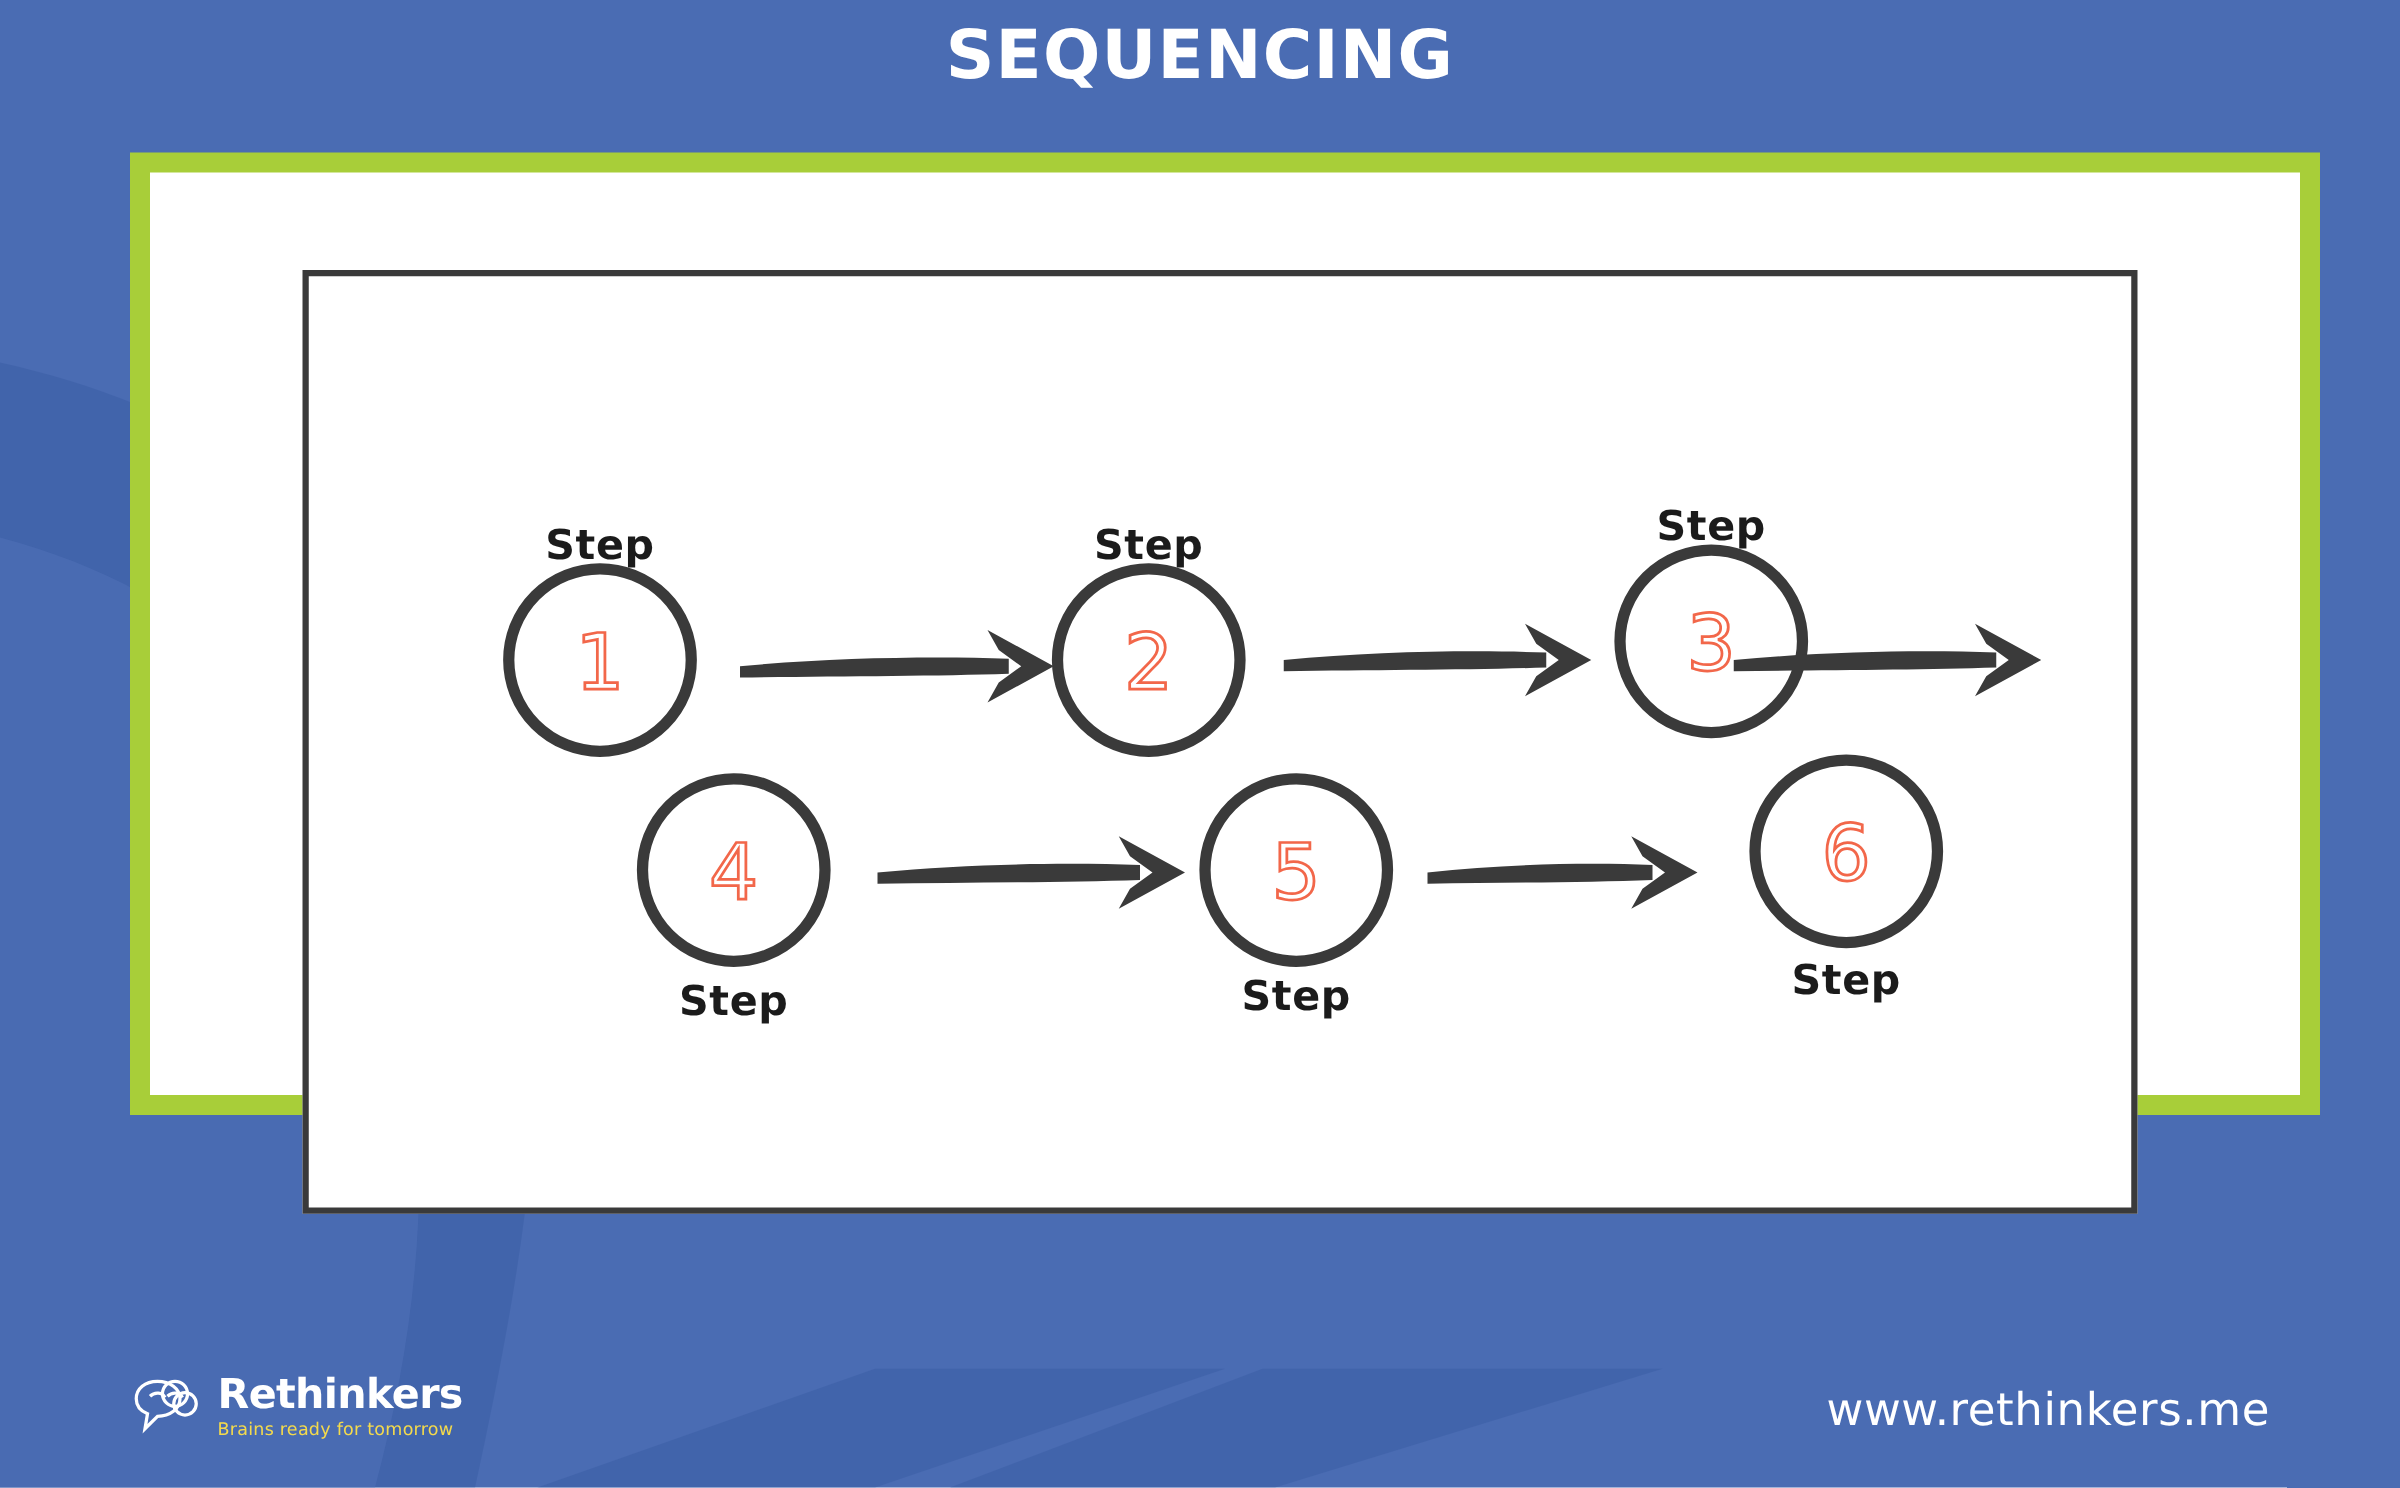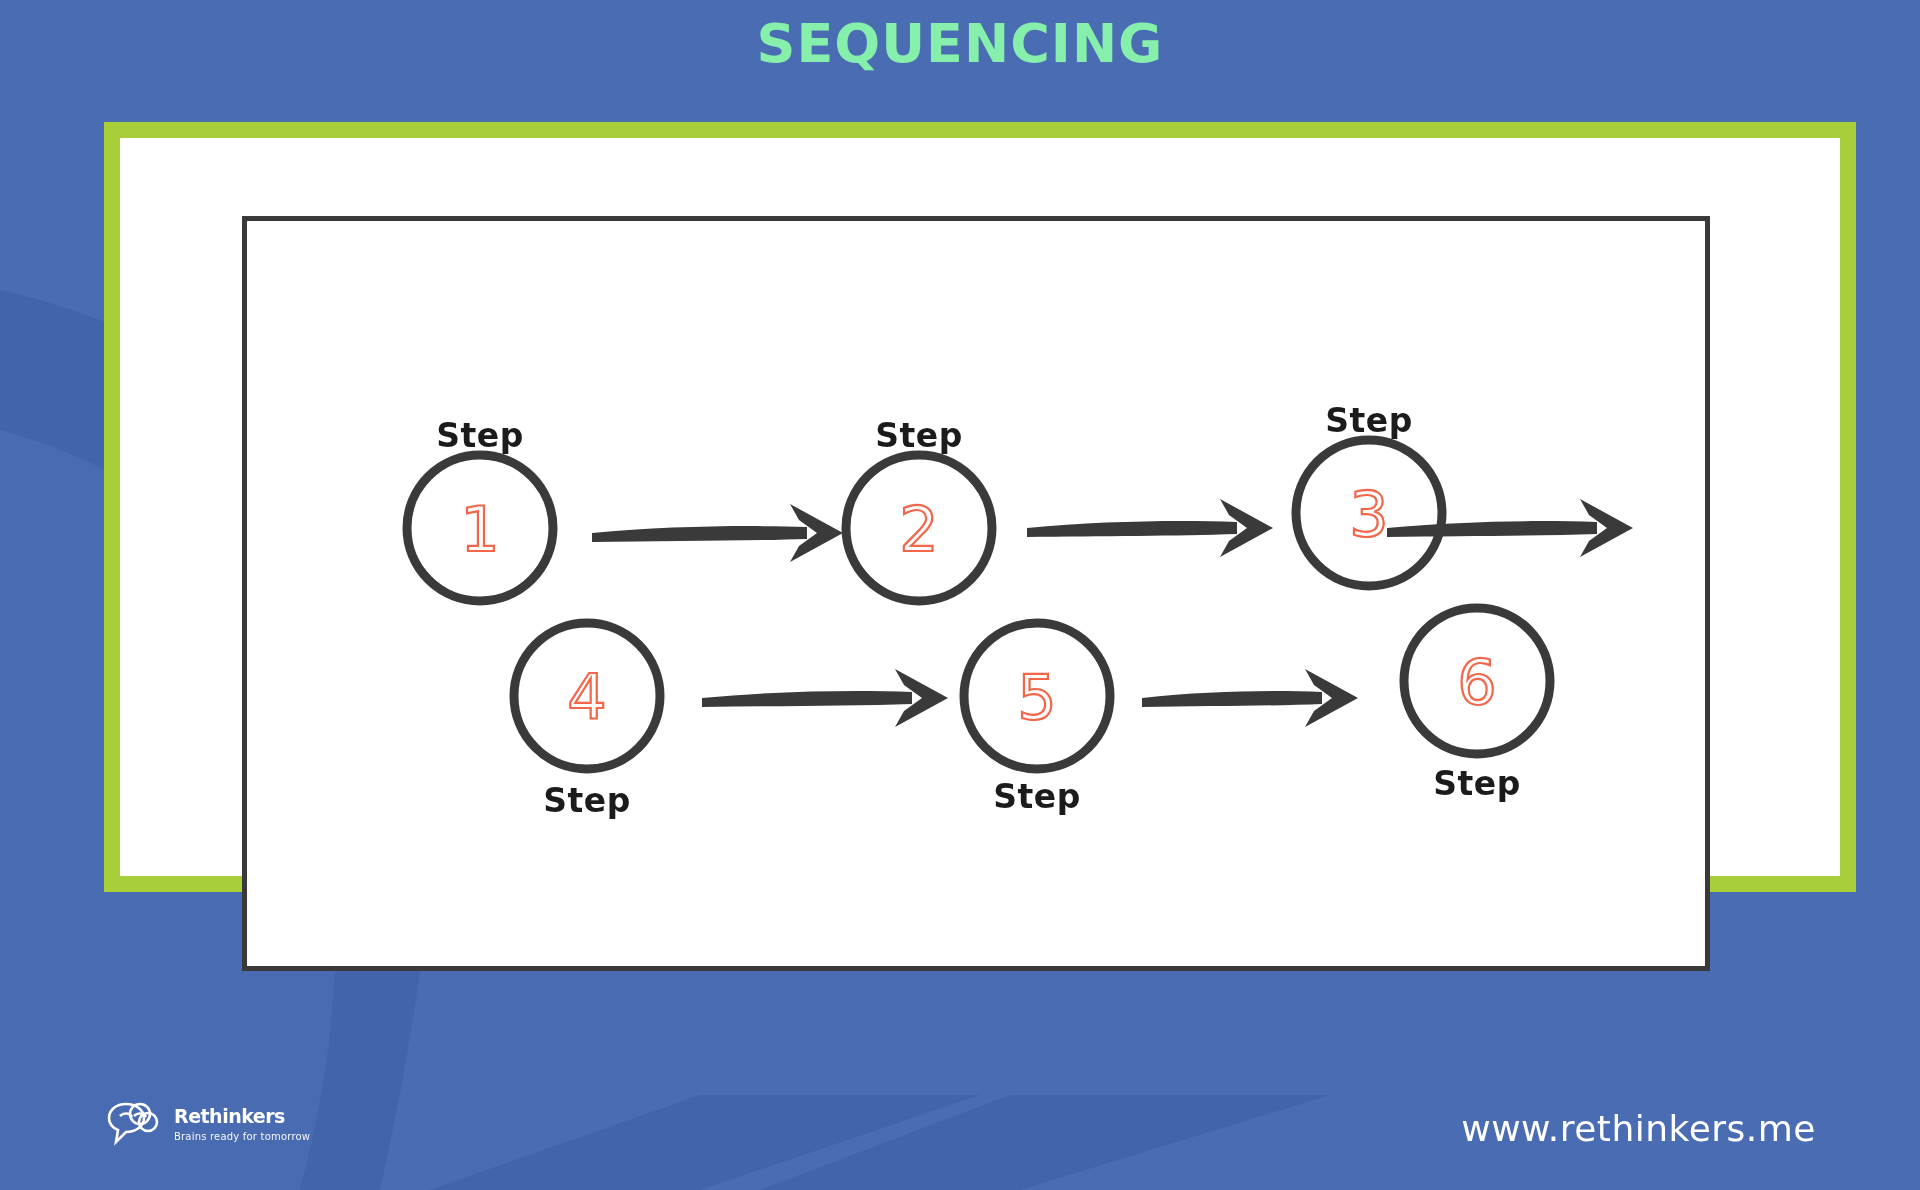--- a/index.html
+++ b/index.html
@@ -11,21 +11,21 @@
   }
 
   
   .bg-decor { position:absolute; inset:0; overflow:hidden; z-index:0; pointer-events:none; }
   .bg-decor svg { position:absolute; inset:0; width:1920px; height:1190px; display:block; }
 
   
   .title {
     position:absolute; top:12px; left:0; width:1920px;
     text-align:center;
-    color:#86efac;
+    color:#ffffff;
     font-family:"DejaVu Sans", sans-serif;
     font-weight:bold;
     font-size:54px;
     letter-spacing:1px;
     z-index:3;
   }
 
   
   .frame {
     position:absolute;
@@ -74,25 +74,25 @@
     z-index:3;
   }
   .logo-wrap {
     position:absolute;
     left:104px; top:18px;
     display:flex; align-items:center; gap:14px;
   }
   .logo-mark { width:56px; height:52px; flex:none; }
   .logo-text { display:flex; flex-direction:column; line-height:1; }
   .brand {
-    color:#ffffff; font-weight:bold; font-size:19px;
+    color:#ffffff; font-weight:bold; font-size:33px;
     font-family:"DejaVu Sans", sans-serif; letter-spacing:-0.5px;
   }
   .tagline {
-    color:#ffffff; font-size:10px; margin-top:6px;
+    color:#fde047; font-size:14px; margin-top:6px;
     font-family:"DejaVu Sans", sans-serif; letter-spacing:0.2px;
     opacity:0.95;
   }
   .site-url {
     position:absolute;
     right:104px; top:28px;
     color:#ffffff;
     font-size:36px;
     font-family:"DejaVu Sans", sans-serif;
     letter-spacing:0.5px;

